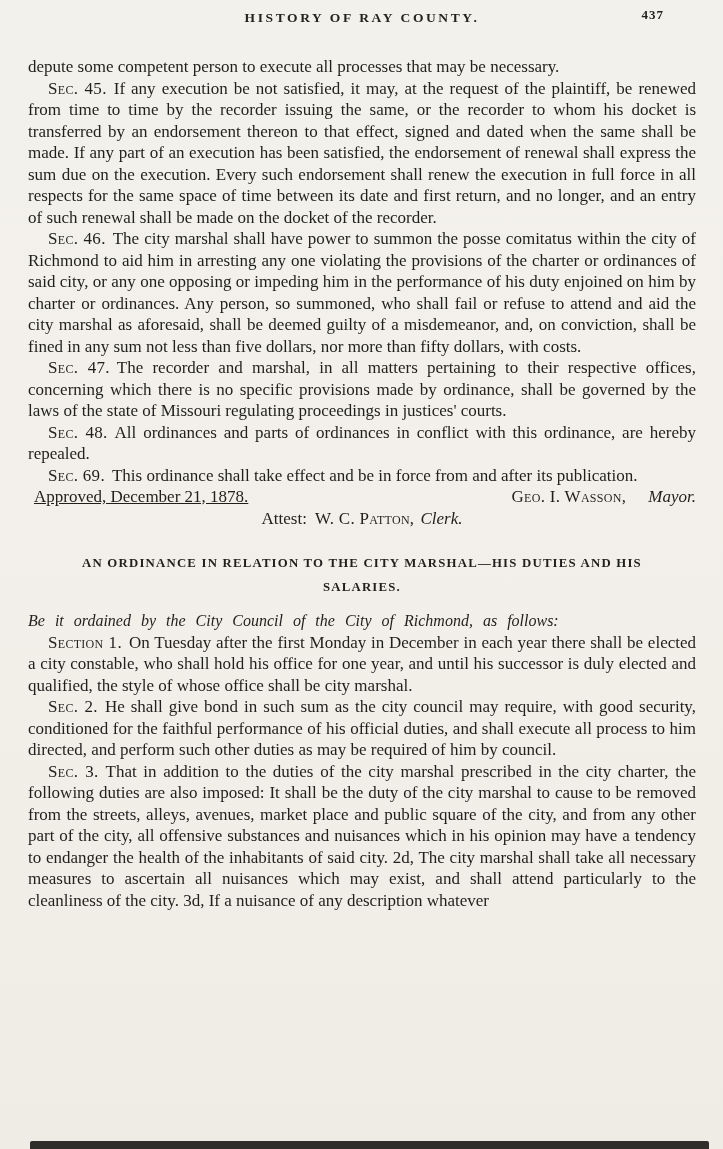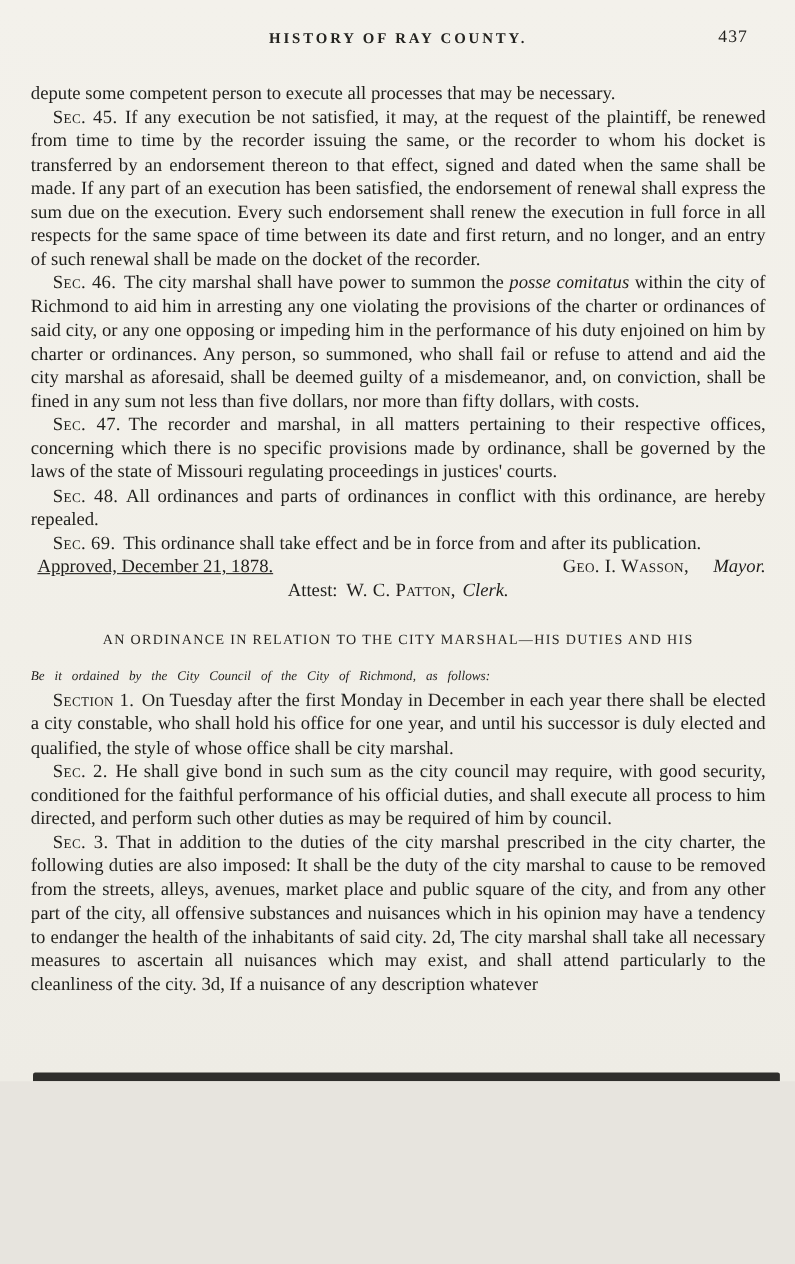--- a/index.html
+++ b/index.html
@@ -4,86 +4,86 @@
 <style>
   * { box-sizing: border-box; }
   html, body { margin: 0; padding: 0; }
   body {
     width: 723px; height: 1149px;
     background: #e7e4de;
     font-family: "Liberation Serif", "DejaVu Serif", serif;
   }
   .page {
     position: relative;
-    width: 723px; height: 983px;
+    width: 723px; height: 1149px;
     background: linear-gradient(180deg, #f3f1eb 0%, #f1efe8 60%, #eeece5 100%);
     color: #201f1c;
-    padding: 26px 27px 0 28px;
+    padding: 8px 27px 0 28px;
     overflow: hidden;
   }
   
   .running-head {
     position: relative;
     height: 24px;
     margin-bottom: 24px;
     text-align: center;
   }
   .head-title {
     font-size: 13.5px;
     font-weight: bold;
     letter-spacing: 2.6px;
     color: #24231f;
   }
   .head-page-number {
     position: absolute;
-    right: 16px; top: -1px;
-    font-size: 16px;
-    font-weight: normal;
+    right: 32px; top: -1px;
+    font-size: 13px;
+    font-weight: bold;
     letter-spacing: 1px;
   }
   
   .body-text {
     font-size: 17px;
     line-height: 21.5px;
     text-align: justify;
   }
   .para { margin: 0; }
   .para.indent { text-indent: 20px; }
   .label { font-variant: small-caps; letter-spacing: 0.3px; margin-right: 7px; }
-  .it { font-style: italic; }
+  .it { }
   
   .approval-line {
     display: flex;
     justify-content: space-between;
     align-items: baseline;
     text-align: left;
   }
   .approval-left { padding-left: 6px; text-decoration: underline; }
   .signature .name { font-variant: small-caps; letter-spacing: 0.3px; }
   .signature .role { font-style: italic; margin-left: 22px; }
   .attest-line { text-align: center; }
   .attest-line .name { font-variant: small-caps; letter-spacing: 0.3px; margin: 0 6px 0 8px; }
   .attest-line .role { font-style: italic; }
   
   .ordinance-heading {
     margin: 22px 0 11px;
     text-align: center;
-    font-weight: normal;
+    font-weight: bold;
   }
   .ordinance-heading .line {
     display: block;
     font-size: 12.8px;
     letter-spacing: 1.2px;
     line-height: 24px;
     white-space: nowrap;
   }
   
   .enacting {
     font-style: italic;
-    font-size: 12px;
+    font-size: 16px;
     word-spacing: 6px;
     text-align: left;
   }
   
   .scan-edge-bar {
     position: absolute;
     left: 30px; right: 14px; bottom: 0;
     height: 8px;
     background: #2f2e2b;
     border-radius: 2px 2px 0 0;
@@ -115,20 +115,21 @@
 
     <p class="para approval-line">
       <span class="approval-left">Approved, December 21, 1878.</span>
       <span class="signature"><span class="name">Geo. I. Wasson,</span><span class="role">Mayor.</span></span>
     </p>
 
     <p class="para attest-line"><span>Attest:</span><span class="name">W. C. Patton,</span><span class="role">Clerk.</span></p>
 
     <div class="ordinance-heading">
       <span class="line">AN ORDINANCE IN RELATION TO THE CITY MARSHAL—HIS DUTIES AND HIS</span>
+      <span class="line">SALARIES.</span>
     </div>
 
     <p class="para enacting"><span>Be it ordained by the City Council of the City of Richmond, as follows:</span></p>
 
     <p class="para indent"><span class="label">Section 1.</span><span>On Tuesday after the first Monday in December in each year there shall be elected a city constable, who shall hold his office for one year, and until his successor is duly elected and qualified, the style of whose office shall be city marshal.</span></p>
 
     <p class="para indent"><span class="label">Sec. 2.</span><span>He shall give bond in such sum as the city council may require, with good security, conditioned for the faithful performance of his official duties, and shall execute all process to him directed, and perform such other duties as may be required of him by council.</span></p>
 
     <p class="para indent"><span class="label">Sec. 3.</span><span>That in addition to the duties of the city marshal prescribed in the city charter, the following duties are also imposed:  It shall be the duty of the city marshal to cause to be removed from the streets, alleys, avenues, market place and public square of the city, and from any other part of the city, all offensive substances and nuisances which in his opinion may have a tendency to endanger the health of the inhabitants of said city.  2d, The city marshal shall take all necessary measures to ascertain all nuisances which may exist, and shall attend particularly to the cleanliness of the city.  3d, If a nuisance of any description whatever</span></p>
 

